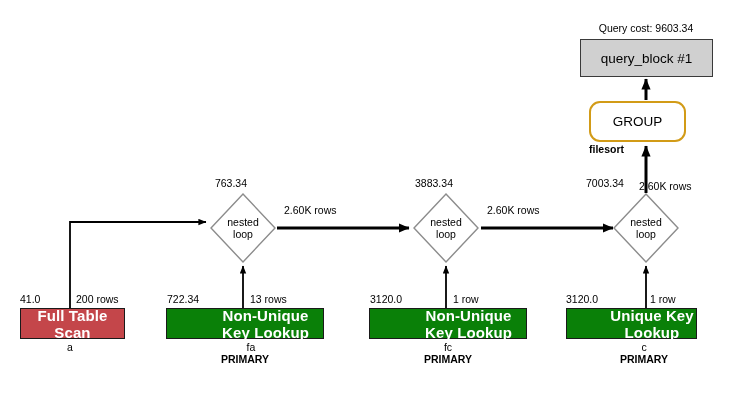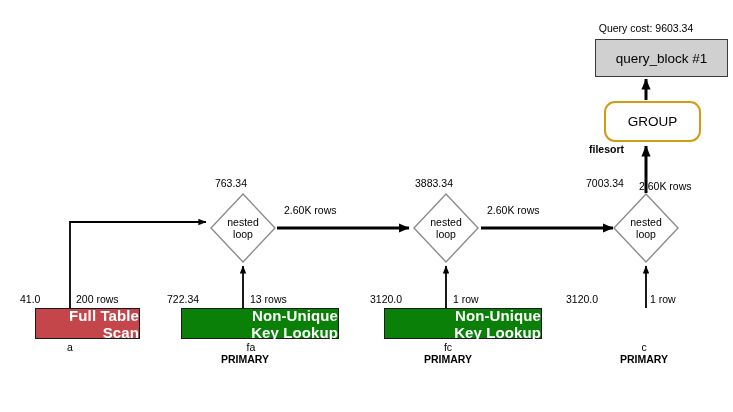--- a/index.html
+++ b/index.html
@@ -21,22 +21,21 @@
     top: 0;
     width: 733px;
     height: 412px;
   }
   .node {
     position: absolute;
     box-sizing: border-box;
     display: flex;
     align-items: center;
     justify-content: center;
-    text-align: right;
-    margin-left: 15px;
+    text-align: center;
   }
   
   .qblock {
     background: #d0d0d0;
     border: 1px solid #3a3a3a;
     color: #000000;
     font-size: 13.5px;
     font-weight: normal;
   }
   
@@ -195,16 +194,19 @@
   <div class="lbl" style="left:370px; top:293px;">3120.0</div>
   <div class="lbl" style="left:453px; top:293px;">1 row</div>
   <div class="node tbox green" style="left:369px; top:308px; width:158px; height:31px;">
     <span>Non-Unique Key Lookup</span>
   </div>
   <div class="lbl center" style="left:448px; top:341px;">fc</div>
   <div class="lbl center bold" style="left:448px; top:353px;">PRIMARY</div>
 
   <div class="lbl" style="left:566px; top:293px;">3120.0</div>
   <div class="lbl" style="left:650px; top:293px;">1 row</div>
+  <div class="node tbox green" style="left:566px; top:308px; width:131px; height:31px;">
+    <span>Unique Key Lookup</span>
+  </div>
   <div class="lbl center" style="left:644px; top:341px;">c</div>
   <div class="lbl center bold" style="left:644px; top:353px;">PRIMARY</div>
 
 </div>
 
 </body></html>

